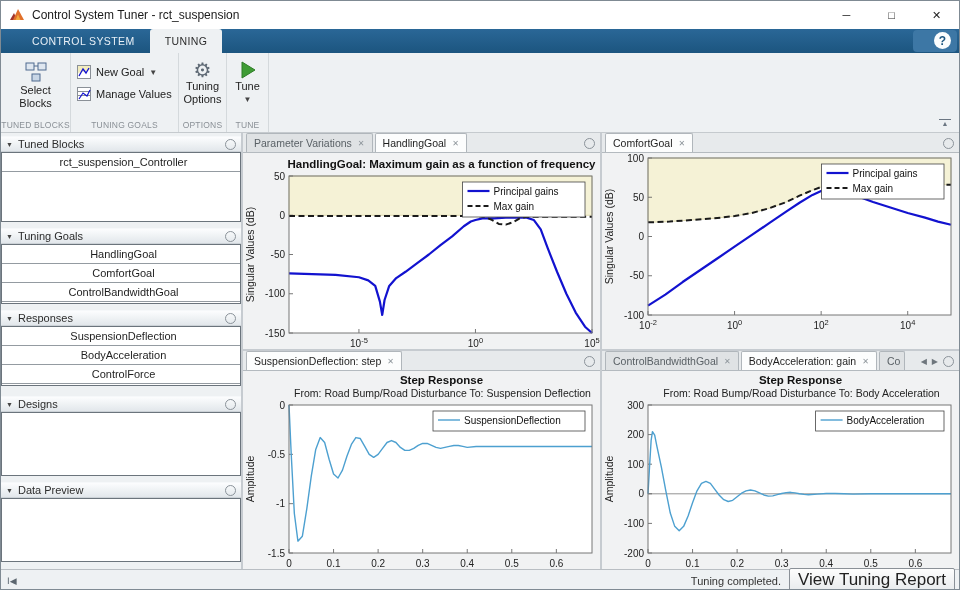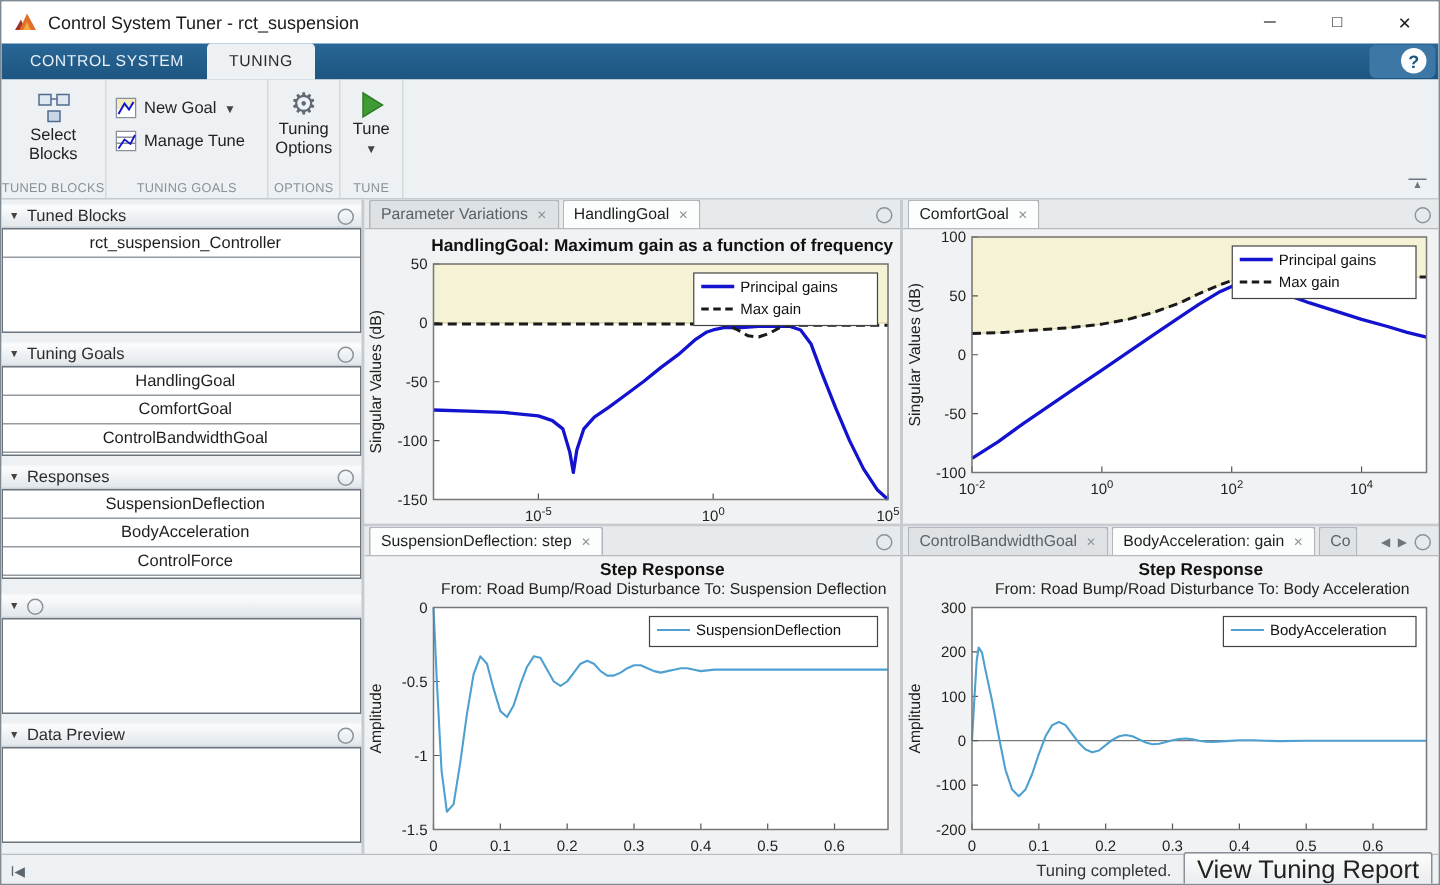--- a/index.html
+++ b/index.html
@@ -9,21 +9,21 @@
     font-family:"Liberation Sans",sans-serif;background:#eef1f3;
     border:1px solid #7f8a93;
   }
   
   .titlebar{height:28px;background:#ffffff;display:flex;align-items:center;padding-left:8px;}
   .app-icon{width:16px;height:16px;margin-right:7px;flex:0 0 auto;}
   .title-text{font-size:12px;color:#1a1a1a;text-align:right;}
   .win-controls{margin-left:auto;display:flex;height:100%;}
   .win-btn{width:45px;height:100%;display:flex;align-items:center;justify-content:center;font-size:11px;color:#222;}
   
-  .ribbon-tabs{height:24px;background:linear-gradient(#2a6797,#1c557f);display:flex;align-items:flex-end;padding-left:4px;position:relative;}
+  .ribbon-tabs{height:24px;background:linear-gradient(#2a6797,#1c557f);display:flex;align-items:flex-end;padding-left:16px;position:relative;}
   .ribbon-tab{height:24px;display:flex;align-items:center;padding:0 15px;font-size:10.5px;color:#e8f0f7;letter-spacing:.4px;}
   .ribbon-tab.active{background:#eef1f3;color:#2a2a2a;border-radius:3px 3px 0 0;}
   .help-pill{position:absolute;right:2px;top:1px;width:44px;height:22px;background:#3d77a5;border-radius:4px;}
   .help-btn{position:absolute;right:8px;top:3px;width:17px;height:17px;border-radius:50%;background:#fbfdfe;color:#1c557f;
     font-weight:bold;font-size:12px;display:flex;align-items:center;justify-content:center;}
   
   .toolbar{height:80px;background:#eef1f3;display:flex;position:relative;border-bottom:1px solid #c5cace;}
   .tb-section{position:relative;height:100%;border-right:1px solid #d4d9dc;}
   .tb-label{position:absolute;bottom:2px;left:0;width:100%;text-align:center;font-size:8.5px;color:#8a9096;letter-spacing:.2px;white-space:nowrap;}
   .tb-big{display:flex;flex-direction:column;align-items:center;justify-content:flex-start;padding-top:7px;height:64px;font-size:11px;color:#222;text-align:center;line-height:13px;}
@@ -116,21 +116,21 @@
           <span>New Goal</span>
           <span class="caret">▼</span>
         </div>
         <div class="tb-row">
           <svg width="14" height="14" viewBox="0 0 14 14">
             <rect x="0.5" y="0.5" width="13" height="13" fill="#ffffff" stroke="#8a9097"></rect>
             <line x1="1" y1="4.5" x2="13" y2="4.5" stroke="#8a9097"></line>
             <line x1="1" y1="8.5" x2="13" y2="8.5" stroke="#8a9097"></line>
             <polyline points="2,12 6,6 10,9 13,3" fill="none" stroke="#1212cf" stroke-width="1.2"></polyline>
           </svg>
-          <span>Manage Tune</span>
+          <span>Manage Values</span>
         </div>
       </div>
       <div class="tb-label">TUNING GOALS</div>
     </div>
 
     <div class="tb-section" style="width:48px;">
       <div class="tb-big">
         <span class="gear-glyph">⚙</span>
         <span style="width:44px;">Tuning Options</span>
       </div>
@@ -182,20 +182,21 @@
         <span class="circle-btn"></span>
       </div>
       <div class="panel-body" style="height:60px;margin-bottom:10px;">
         <div class="list-item">SuspensionDeflection</div>
         <div class="list-item">BodyAcceleration</div>
         <div class="list-item">ControlForce</div>
       </div>
 
       <div class="panel-header">
         <span class="ph-arrow">▼</span>
+        <span class="ph-title">Designs</span>
         <span class="circle-btn"></span>
       </div>
       <div class="panel-body" style="height:64px;margin-bottom:6px;"></div>
 
       <div class="panel-header">
         <span class="ph-arrow">▼</span>
         <span class="ph-title">Data Preview</span>
         <span class="circle-btn"></span>
       </div>
       <div class="panel-body" style="height:64px;"></div>

